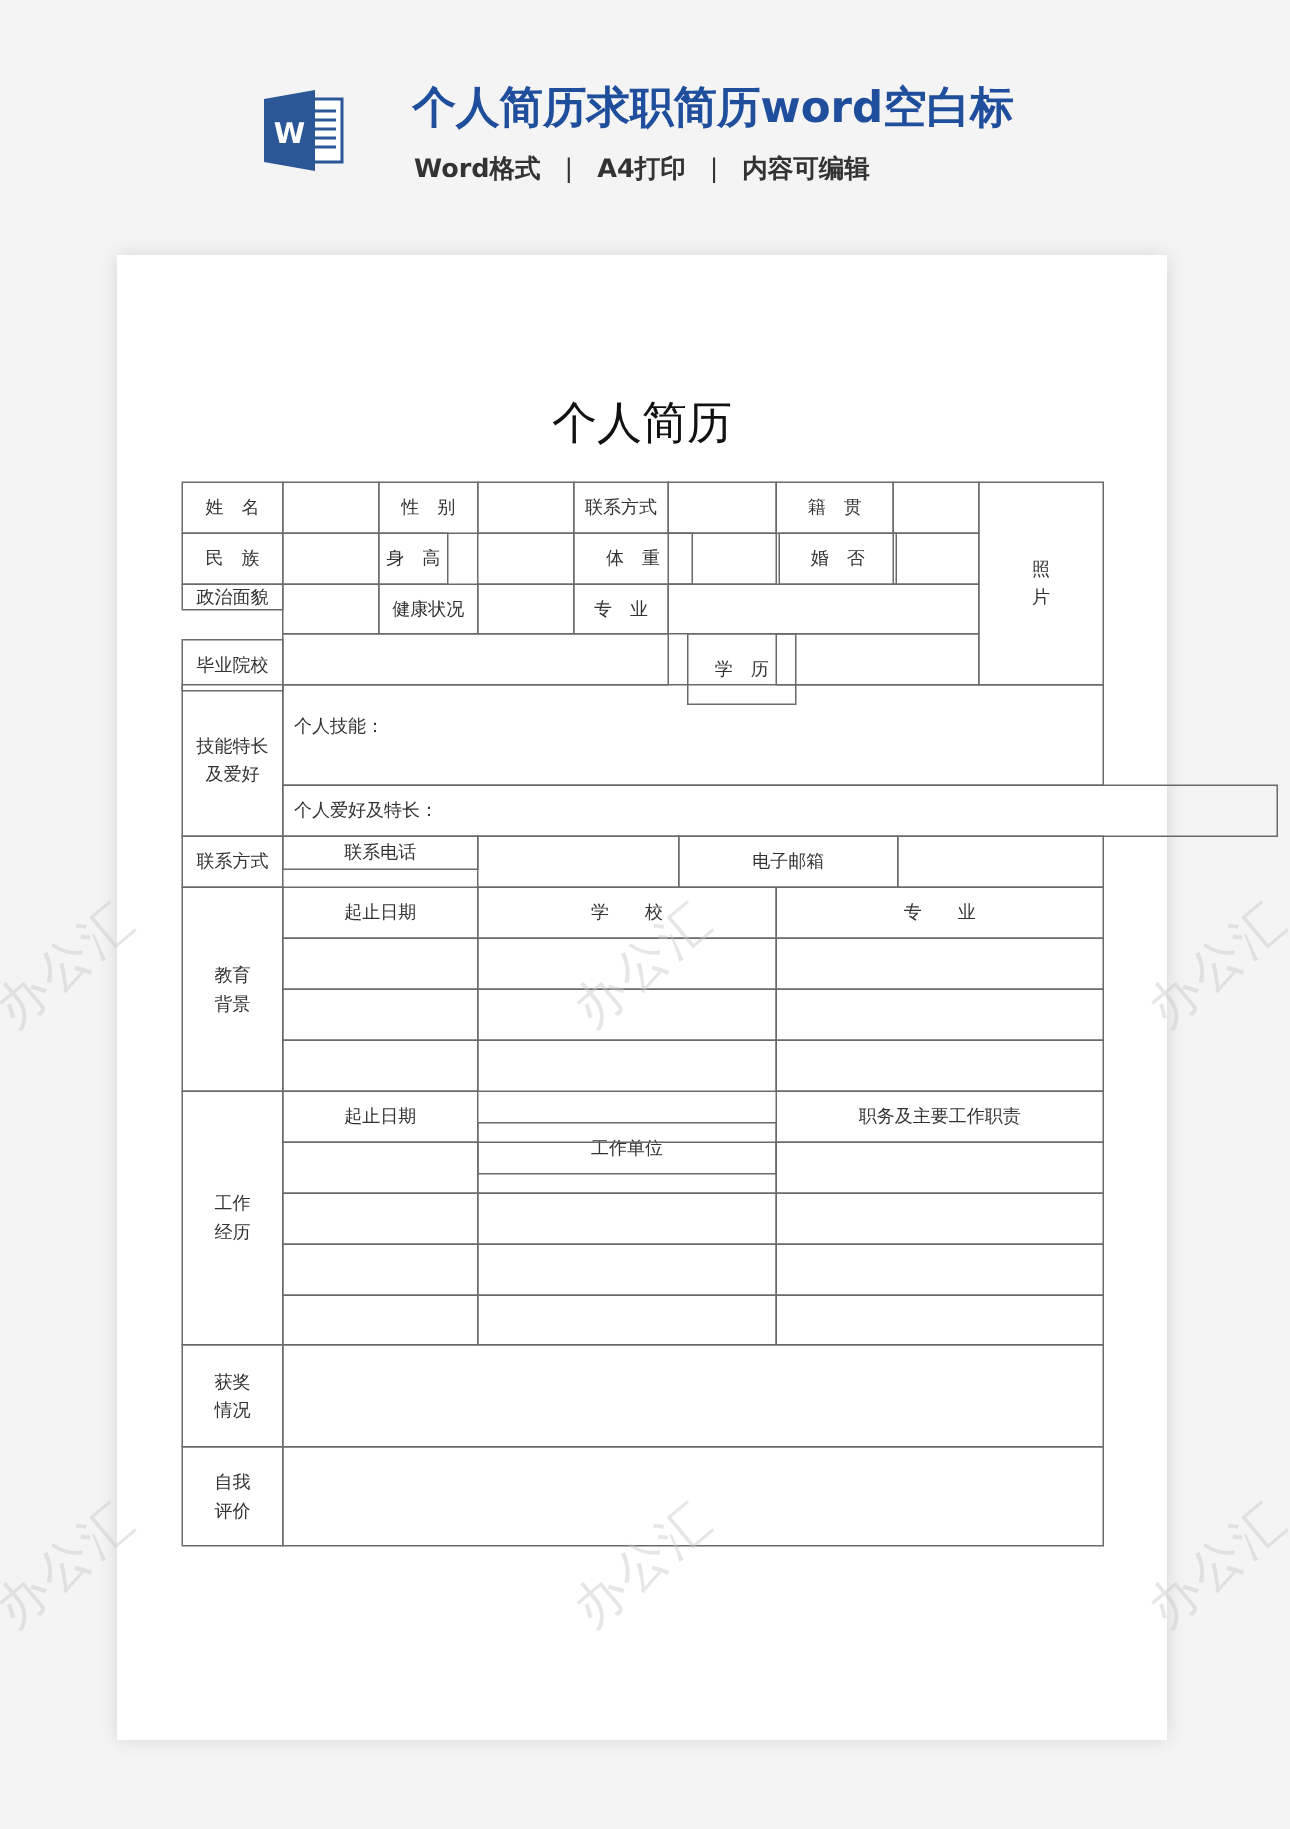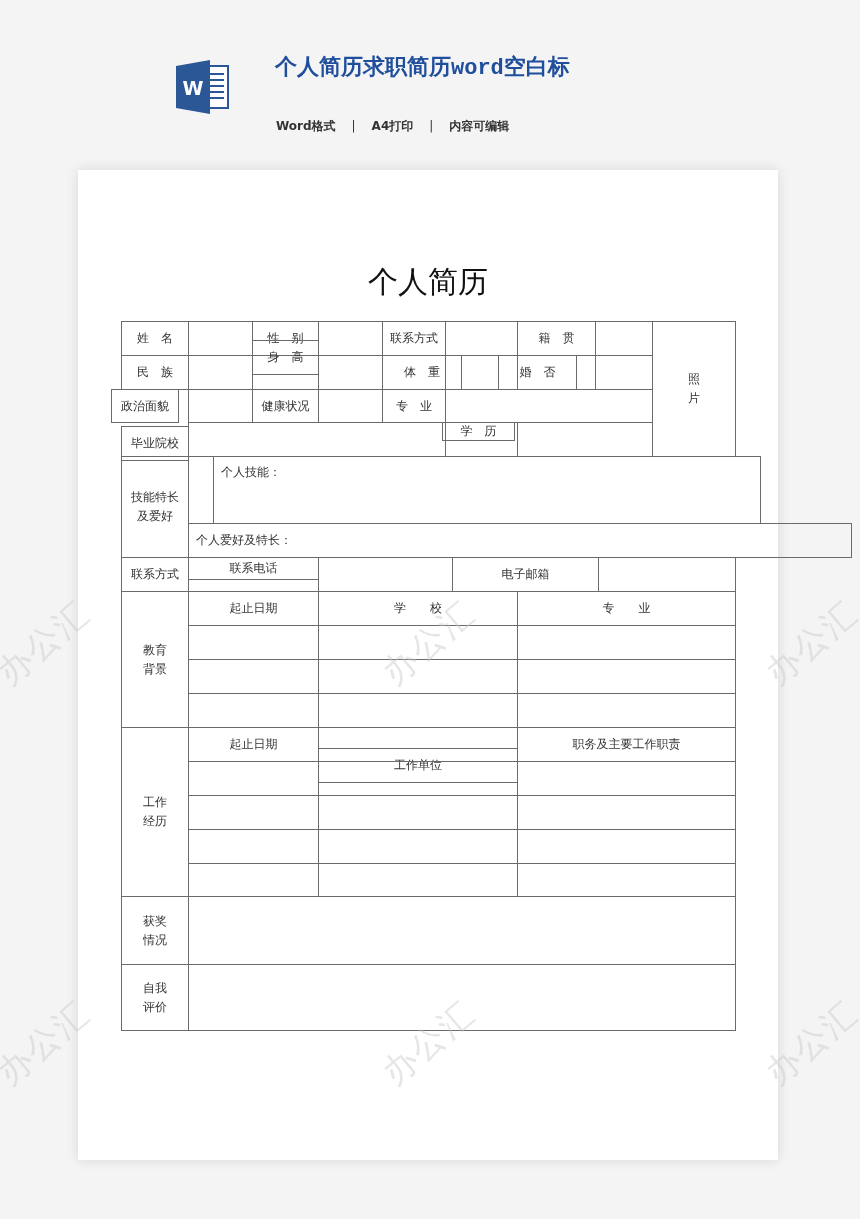--- a/index.html
+++ b/index.html
@@ -1,26 +1,26 @@
 <!DOCTYPE html>
 <html><head>
 <meta charset="utf-8">
 <style>
   html,body{margin:0;padding:0;}
   body{width:860px;height:1219px;background:#f4f4f4;position:relative;overflow:hidden;font-family:"DejaVu Sans","Liberation Sans",sans-serif;}
   .header{position:absolute;left:0;top:0;width:860px;height:150px;}
   .word-icon{position:absolute;left:174px;top:60px;width:56px;height:54px;}
-  .h-title{position:absolute;left:275px;top:52px;font-size:22px;font-weight:bold;color:#1f4e9c;letter-spacing:0px;white-space:nowrap;font-family:Liberation Mono, monospace;}
-  .h-sub{position:absolute;left:276px;top:118px;font-size:12px;font-weight:bold;color:#333;white-space:nowrap;}
+  .h-title{position:absolute;left:275px;top:52px;font-size:29px;font-weight:bold;color:#1f4e9c;letter-spacing:0px;white-space:nowrap;}
+  .h-sub{position:absolute;left:276px;top:101px;font-size:17px;font-weight:bold;color:#333;white-space:nowrap;}
   .h-sub span{display:inline-block;}
   .sep{margin:0 16px;font-weight:normal;}
   .page{position:absolute;left:78px;top:170px;width:700px;height:990px;background:#fff;box-shadow:0 0 12px rgba(0,0,0,0.12);}
   .doc-title{position:absolute;left:0;top:262px;width:856px;text-align:center;font-family:"DejaVu Serif","Liberation Serif",serif;font-size:30px;color:#111;}
   .cell{position:absolute;box-sizing:border-box;border:1px solid #6a6a6a;display:flex;align-items:center;justify-content:center;text-align:center;font-family:"DejaVu Serif","Liberation Serif",serif;font-size:12px;color:#333;line-height:19px;background:transparent;}
-  .cell.tl{align-items:flex-start;justify-content:flex-start;padding:6px 0 0 7px;text-align:left;margin-left:25px;}
+  .cell.tl{align-items:flex-start;justify-content:flex-start;padding:18px 0 0 7px;text-align:left;}
   .cell.bl{justify-content:flex-start;padding-left:7px;}
   .wm{position:absolute;font-size:34px;color:rgba(200,200,200,0.45);transform:rotate(-40deg);font-family:"DejaVu Sans",sans-serif;letter-spacing:2px;white-space:nowrap;pointer-events:none;}
 </style>
 </head>
 <body>
 
 <div class="header">
   <svg class="word-icon" viewBox="0 0 56 54">
     <rect x="22" y="6" width="32" height="42" fill="#fff" stroke="#2b5797" stroke-width="2"></rect>
     <g stroke="#2b5797" stroke-width="2">
@@ -51,37 +51,37 @@
   <div class="cell" style="left:318px;top:321px;width:65px;height:35px"></div>
   <div class="cell" style="left:382px;top:321px;width:64px;height:35px">联系方式</div>
   <div class="cell" style="left:445px;top:321px;width:73px;height:35px"></div>
   <div class="cell" style="left:517px;top:321px;width:79px;height:35px">籍　贯</div>
   <div class="cell" style="left:595px;top:321px;width:58px;height:35px"></div>
   <div class="cell" style="left:652px;top:321px;width:84px;height:136px;white-space:pre-line;font-size:12px;line-height:19px">照
 片</div>
 
   <div class="cell" style="left:121px;top:355px;width:68px;height:35px">民　族</div>
   <div class="cell" style="left:188px;top:355px;width:65px;height:35px"></div>
-  <div class="cell" style="left:252px;top:340px;width:67px;height:35px">身　高</div>
+  <div class="cell" style="left:252px;top:355px;width:47px;height:35px">身　高</div>
   <div class="cell" style="left:318px;top:355px;width:65px;height:35px"></div>
   <div class="cell" style="left:382px;top:355px;width:80px;height:35px">体　重</div>
   <div class="cell" style="left:445px;top:355px;width:73px;height:35px"></div>
-  <div class="cell" style="left:498px;top:355px;width:79px;height:35px">婚　否</div>
+  <div class="cell" style="left:519px;top:355px;width:79px;height:35px">婚　否</div>
   <div class="cell" style="left:595px;top:355px;width:58px;height:35px"></div>
 
-  <div class="cell" style="left:111px;top:389px;width:68px;height:34px">政治面貌</div>
+  <div class="cell" style="left:121px;top:389px;width:68px;height:18px">政治面貌</div>
   <div class="cell" style="left:188px;top:389px;width:65px;height:34px"></div>
   <div class="cell" style="left:252px;top:389px;width:67px;height:34px">健康状况</div>
   <div class="cell" style="left:318px;top:389px;width:65px;height:34px"></div>
   <div class="cell" style="left:382px;top:389px;width:64px;height:34px">专　业</div>
   <div class="cell" style="left:445px;top:389px;width:208px;height:34px"></div>
 
   <div class="cell" style="left:121px;top:426px;width:68px;height:35px">毕业院校</div>
   <div class="cell" style="left:188px;top:422px;width:258px;height:35px"></div>
-  <div class="cell" style="left:442px;top:422px;width:73px;height:19px">学　历</div>
+  <div class="cell" style="left:458px;top:422px;width:73px;height:48px">学　历</div>
   <div class="cell" style="left:517px;top:422px;width:136px;height:35px"></div>
 
   <div class="cell" style="left:121px;top:456px;width:68px;height:102px;white-space:pre-line">技能特长
 及爱好</div>
   <div class="cell tl" style="left:188px;top:456px;width:548px;height:68px">个人技能：</div>
   <div class="cell bl" style="left:188px;top:523px;width:664px;height:35px">个人爱好及特长：</div>
 
   <div class="cell" style="left:121px;top:557px;width:68px;height:35px">联系方式</div>
   <div class="cell" style="left:188px;top:557px;width:131px;height:23px">联系电话</div>
   <div class="cell" style="left:318px;top:557px;width:135px;height:35px"></div>

